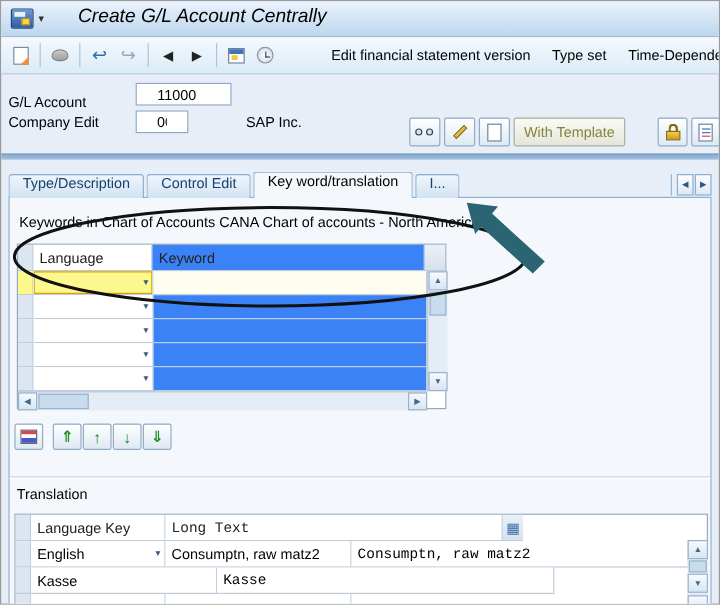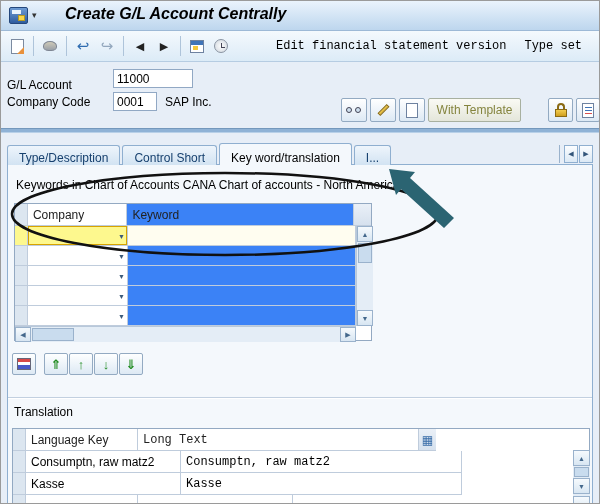--- a/index.html
+++ b/index.html
@@ -5,65 +5,65 @@
   html,body{margin:0;padding:0;background:#fff;}
   .window{position:relative;width:600px;height:504px;font-family:"Liberation Sans","DejaVu Sans",sans-serif;font-size:12px;color:#000;background:#e7eef7;overflow:hidden;border:1px solid #9a9a9a;box-sizing:border-box;}
   .window *{box-sizing:border-box;}
 
   
   .titlebar{position:absolute;left:0;top:0;right:0;height:30px;background:linear-gradient(#eaf3fc,#bdd6ee);border-bottom:1px solid #9db9d6;}
   .sap-badge{position:absolute;left:8px;top:6px;width:19px;height:17px;background:linear-gradient(#6d9bd4,#2f5c9e);border:1px solid #24477c;border-radius:2px;}
   .sap-badge i{position:absolute;right:2px;bottom:2px;width:7px;height:6px;background:#f8d648;border:1px solid #b89a20;display:block;}
   .sap-badge b{position:absolute;left:2px;top:2px;width:9px;height:4px;background:#e8f2fc;display:block;}
   .caret{position:absolute;left:31px;top:9px;font-size:9px;color:#333;cursor:pointer;}
-  .title{position:absolute;left:64px;top:4px;font-size:16px;font-weight:bold;font-style:italic;white-space:nowrap;}
+  .title{position:absolute;left:64px;top:4px;font-size:16px;font-weight:normal;font-style:italic;white-space:nowrap;}
 
   
   .toolbar{position:absolute;left:0;top:30px;right:0;height:31px;background:linear-gradient(#f4f9fd,#dcebf7);border-bottom:1px solid #b6cce2;display:flex;align-items:center;padding:0 4px;overflow:hidden;}
   .tbtn{width:24px;height:24px;display:inline-flex;align-items:center;justify-content:center;border-radius:2px;cursor:pointer;flex:0 0 auto;}
   .tsep{width:1px;height:20px;background:#aec4da;margin:0 4px;flex:0 0 auto;}
   .undo{color:#2f6cb0;font-size:15px;}
   .redo{color:#93a7bd;font-size:15px;}
   .nav{color:#222;font-size:11px;}
-  .tbtext{white-space:nowrap;padding:0 9px;cursor:pointer;flex:0 0 auto;font-family:Liberation Mono, monospace;}
+  .tbtext{white-space:nowrap;padding:0 9px;cursor:pointer;flex:0 0 auto;}
   .tbtext.first{margin-left:34px;}
   .doc-shape{width:13px;height:15px;background:#fff;border:1px solid #7b8aa0;position:relative;display:block;}
   .doc-shape i{position:absolute;right:-1px;bottom:-1px;width:0;height:0;border-left:7px solid transparent;border-bottom:7px solid #e8913c;display:block;}
   .blob-shape{width:14px;height:10px;background:linear-gradient(#cfcab8,#9aa0a8);border:1px solid #7e8693;border-radius:50% 50% 40% 40%;display:block;}
   .cal-shape{width:14px;height:13px;background:#fff;border:1px solid #6e82a0;display:block;position:relative;}
   .cal-shape i{position:absolute;left:0;top:0;right:0;height:4px;background:#3f74b8;display:block;}
   .cal-shape b{position:absolute;left:2px;bottom:2px;width:5px;height:4px;background:#f4c83c;display:block;}
   .clock-shape{width:14px;height:14px;border-radius:50%;background:radial-gradient(#fdfdfd,#cfd6de);border:1px solid #8a94a2;display:block;position:relative;}
   .clock-shape i{position:absolute;left:6px;top:3px;width:1px;height:5px;background:#445;display:block;}
   .clock-shape b{position:absolute;left:6px;top:7px;width:4px;height:1px;background:#445;display:block;}
 
   
   .formarea{position:absolute;left:0;top:61px;right:0;height:66px;}
   .flabel{position:absolute;left:6px;}
-  .finput{position:absolute;height:19px;border:1px solid #91a8c4;background:#fff;font:12px "Liberation Sans",sans-serif;padding:0 3px;color:#000;}
-  .ftext{position:absolute;}
+  .finput{position:absolute;height:19px;border:1px solid #91a8c4;background:#fff;font:12px "Liberation Sans",sans-serif;padding:0 17px;color:#000;}
+  .ftext{position:absolute;margin-left:40px;}
   .abtn{position:absolute;top:36px;height:24px;width:26px;border:1px solid #93aac2;background:linear-gradient(#ffffff,#dde9f4);border-radius:2px;display:flex;align-items:center;justify-content:center;cursor:pointer;}
   .wtbtn{position:absolute;left:427px;top:36px;width:93px;height:24px;border:1px solid #a8b0a0;background:linear-gradient(#fafaf4,#e4e6da);color:#84843e;display:flex;align-items:center;justify-content:center;cursor:pointer;border-radius:2px;}
   .glasses{position:relative;width:16px;height:10px;display:block;}
   .glasses i{position:absolute;left:0;top:2px;width:6px;height:6px;border:1px solid #445;border-radius:50%;background:#cfe0ef;display:block;}
   .glasses b{position:absolute;left:9px;top:2px;width:6px;height:6px;border:1px solid #445;border-radius:50%;background:#cfe0ef;display:block;}
   .pencil{width:14px;height:14px;position:relative;display:block;}
   .pencil i{position:absolute;left:1px;top:5px;width:13px;height:4px;background:linear-gradient(#f6d44a,#d9a92c);border:1px solid #8a6a10;transform:rotate(-45deg);display:block;}
   .page{width:12px;height:15px;background:#fff;border:1px solid #6e82a0;display:block;}
   .lock{position:relative;width:14px;height:15px;display:block;}
   .lock i{position:absolute;left:3px;top:0;width:8px;height:7px;border:2px solid #8a6a14;border-bottom:none;border-radius:5px 5px 0 0;display:block;}
   .lock b{position:absolute;left:1px;top:6px;width:12px;height:8px;background:linear-gradient(#f2cc50,#cf9f1e);border:1px solid #8a6a14;display:block;}
   .doclines{width:12px;height:15px;background:#fff;border:1px solid #6e82a0;position:relative;display:block;}
   .doclines i{position:absolute;left:2px;top:3px;width:7px;height:1px;background:#3f74b8;box-shadow:0 3px 0 #3f74b8,0 6px 0 #d85050;display:block;}
 
   .blueband{position:absolute;left:0;top:127px;right:0;height:5px;background:#8fb2d6;border-top:1px solid #7498bc;border-bottom:1px solid #b8d0e8;}
 
   
   .tabstrip{position:absolute;left:6px;top:142px;right:6px;height:22px;display:flex;align-items:flex-end;z-index:4;}
-  .tab{height:20px;padding:0 11px;display:flex;align-items:flex-end;background:linear-gradient(#eef5fc,#d2e3f2);border:1px solid #8fafd0;border-bottom:none;border-radius:3px 3px 0 0;margin-right:2px;color:#16406e;cursor:pointer;white-space:nowrap;}
+  .tab{height:20px;padding:0 11px;display:flex;align-items:flex-start;background:linear-gradient(#eef5fc,#d2e3f2);border:1px solid #8fafd0;border-bottom:none;border-radius:3px 3px 0 0;margin-right:2px;color:#16406e;cursor:pointer;white-space:nowrap;}
   .tab.active{height:22px;background:#f4f8fc;color:#000;position:relative;z-index:6;}
   .tabscroll{position:absolute;right:0;bottom:2px;display:flex;align-items:center;}
   .vline{width:1px;height:18px;background:#9ab2cc;margin-right:3px;}
   .sbtn{width:14px;height:18px;border:1px solid #8fafd0;background:linear-gradient(#fbfdff,#dce9f5);display:flex;align-items:center;justify-content:center;font-size:7px;color:#33557a;cursor:pointer;margin-left:1px;}
 
   
   .panel{position:absolute;left:6px;top:163px;right:6px;height:341px;background:#f4f8fc;border:1px solid #8fafd0;z-index:3;}
   .kwtitle{position:absolute;left:8px;top:13px;white-space:nowrap;}
 
   
@@ -151,21 +151,21 @@
         </span>
       </span>
     <span class="tbtext first">Edit financial statement version</span>
     <span class="tbtext">Type set</span>
     <span class="tbtext">Time-Dependent</span>
   </div>
 
   <div class="formarea">
     <label class="flabel" style="top:16px">G/L Account</label>
     <input class="finput" style="left: 112px; top: 7px; width: 80px;" value="11000">
-    <label class="flabel" style="top:33px">Company Code</label>
+    <label class="flabel" style="top:33px">Company Edit</label>
     <input class="finput" style="left: 112px; top: 30px; width: 44px;" value="0001">
     <span class="ftext" style="left:164px;top:33px">SAP Inc.</span>
 
     <span class="abtn" style="left:340px">
         <span class="glasses">
           <i></i>
           <b></b>
         </span>
       </span>
     <span class="abtn" style="left:369px">
@@ -190,42 +190,42 @@
       </span>
   </div>
 
   <div class="blueband"></div>
 
   <div class="tabstrip">
     <div class="tab">
         <span>Type/Description</span>
       </div>
     <div class="tab">
-        <span>Control Short</span>
+        <span>Control Edit</span>
       </div>
     <div class="tab active">
         <span>Key word/translation</span>
       </div>
     <div class="tab">
         <span>I...</span>
       </div>
     <div class="tabscroll">
       <span class="vline"></span>
       <span class="sbtn">◀</span>
       <span class="sbtn">▶</span>
     </div>
   </div>
 
   <div class="panel">
     <div class="kwtitle">Keywords in Chart of Accounts CANA Chart of accounts - North America</div>
 
     <div class="kwtable">
       <div class="trow thead">
         <div class="tc sel th"></div>
-        <div class="tc clang th">Company</div>
+        <div class="tc clang th">Language</div>
         <div class="tc ckey th">Keyword</div>
         <div class="tc corner th"></div>
       </div>
       <div class="trow">
         <div class="tc sel rowsel"></div>
         <div class="tc clang focuscell">
             <span class="dd">▼</span>
           </div>
         <div class="tc ckey" style="background:#fffdf0"></div>
       </div>
@@ -287,20 +287,24 @@
 
     <div class="trtable">
       <div class="trrow">
         <div class="tc sel th"></div>
         <div class="tc clk th">Language Key</div>
         <div class="tc clt th">Long Text</div>
         <div class="tc cfg th">▦</div>
       </div>
       <div class="trrow">
         <div class="tc sel"></div>
+        <div class="tc clk">
+            <span>English</span>
+            <span class="dd">▼</span>
+          </div>
         <div class="tc cst">Consumptn, raw matz2</div>
         <div class="tc clt">Consumptn, raw matz2</div>
       </div>
       <div class="trrow">
         <div class="tc sel"></div>
         <div class="tc cst">Kasse</div>
         <div class="tc clt">Kasse</div>
       </div>
       <div class="trrow partialrow">
         <div class="tc sel"></div>

